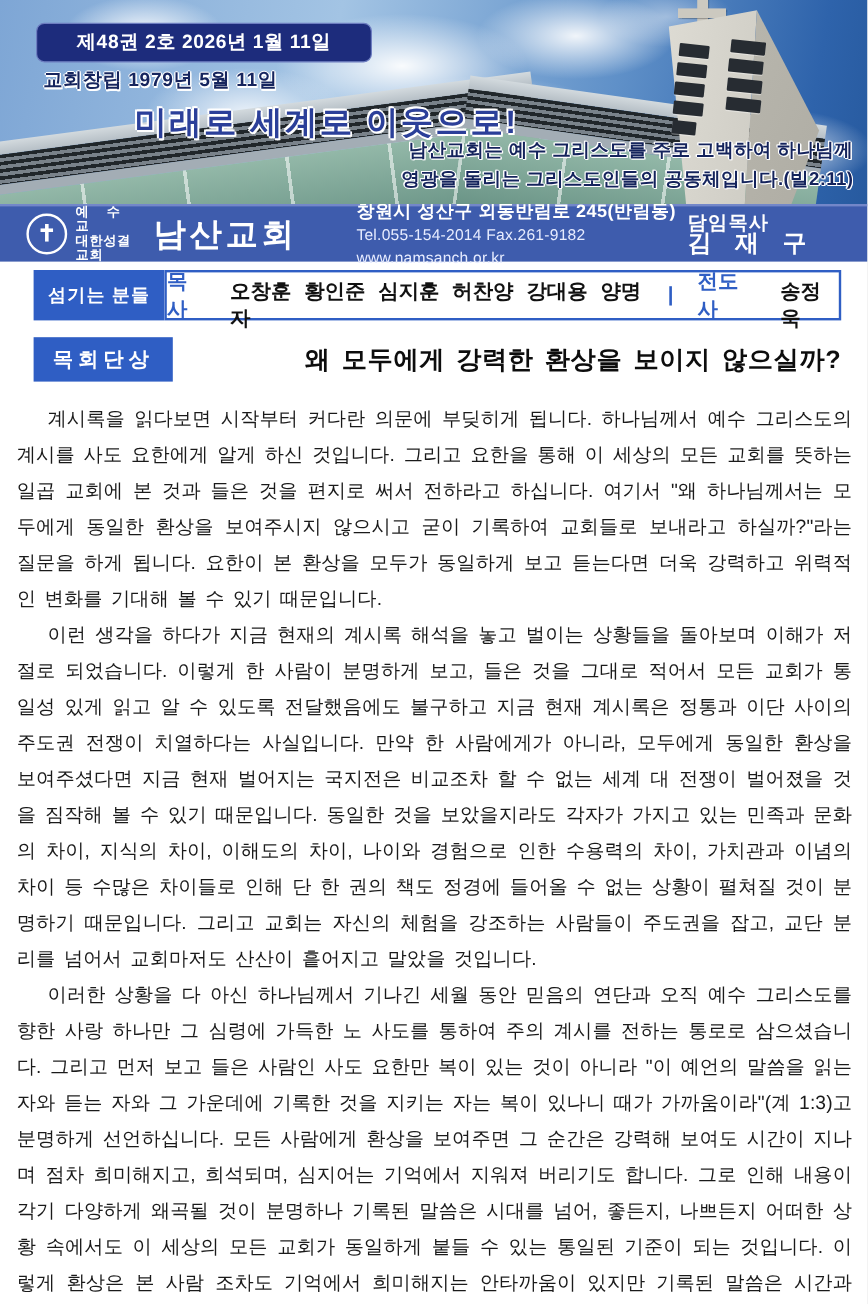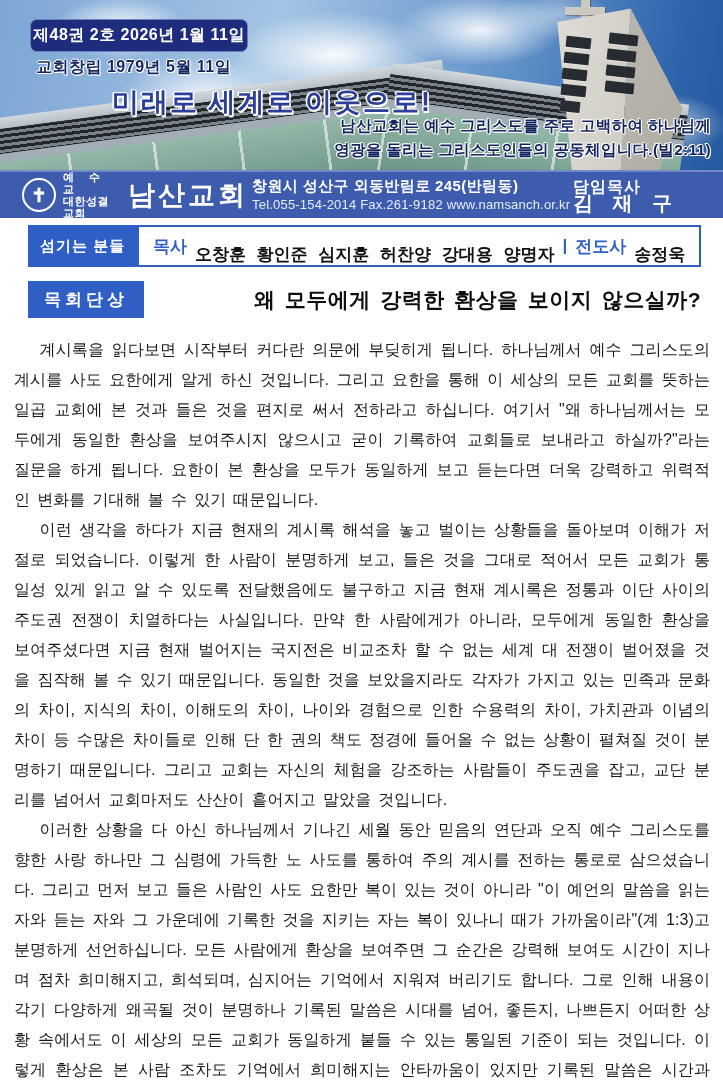--- a/index.html
+++ b/index.html
@@ -54,21 +54,21 @@
   .tower .cross-h { position:absolute; left:12px; top:7px;  width:40px; height:8px;  background:#ccc9c0; box-shadow:1px 1px 1px rgba(0,0,0,.25); }
   .tower .pl { position:absolute; width:25px; height:11px; background:#272c32; border-radius:1px; transform:rotate(6deg); box-shadow:0 1px 0 rgba(255,255,255,.35); }
   .pl.p1{left:13px;top:37px;} .pl.p2{left:11px;top:53px;} .pl.p3{left:9px;top:69px;}
   .pl.p4{left:8px;top:85px;}  .pl.p5{left:7px;top:101px;width:20px;}
   .pl.p6{left:56px;top:34px;width:29px;} .pl.p7{left:54px;top:50px;width:29px;}
   .pl.p8{left:53px;top:66px;width:29px;} .pl.p9{left:52px;top:82px;width:29px;}
 
   .hero-text { position:absolute; z-index:5; }
   .issue-badge {
     left:30px; top:19px; background:#1d2c7c; color:#fff;
-    font-size:16px; font-weight:bold; padding:5px 2px; border-radius:7px;
+    font-size:16px; font-weight:bold; padding:5px 33px; border-radius:7px;
     border:1px solid #6d7dc0; letter-spacing:0.5px;
   }
   .founded {
     left:36px; top:57px; color:#16255e; font-size:16px; font-weight:bold; letter-spacing:0.5px;
     text-shadow:1px 0 0 #fff,-1px 0 0 #fff,0 1px 0 #fff,0 -1px 0 #fff,1px 1px 0 #fff;
   }
   .slogan {
     left:112px; top:84px; color:#2b3f99; font-size:27px; font-weight:bold; letter-spacing:2px;
     text-shadow:1.5px 0 0 #fff,-1.5px 0 0 #fff,0 1.5px 0 #fff,0 -1.5px 0 #fff,1.5px 1.5px 0 #fff,-1.5px -1.5px 0 #fff;
   }
@@ -86,36 +86,36 @@
   .band-logo { display:flex; align-items:center; gap:7px; padding-left:22px; width:248px; }
   .emblem {
     width:34px; height:34px; border:2px solid #fff; border-radius:50%;
     display:flex; align-items:center; justify-content:center;
     font-size:19px; font-weight:bold; color:#fff; flex:none;
   }
   .denom { display:flex; flex-direction:column; line-height:12px; }
   .denom .d1 { font-size:11px; font-weight:bold; letter-spacing:6px; }
   .denom .d2 { font-size:11px; font-weight:bold; letter-spacing:0.5px; }
   .church-name { font-family:"DejaVu Serif", serif; font-size:27px; font-weight:bold; letter-spacing:3px; margin-left:2px; white-space:nowrap; }
-  .band-addr { flex:1; padding-left:4px; line-height:19px; }
+  .band-addr { flex:1; padding-left:4px; line-height:19px;margin-left:45px; }
   .band-addr .a1 { font-size:15px; font-weight:bold; letter-spacing:0.4px; }
   .band-addr .a2 { font-size:13px; color:#e7ecff; letter-spacing:0.2px; }
   .band-pastor { width:150px; text-align:left; padding-right:14px; line-height:17px; }
   .band-pastor .t { font-size:16px; font-weight:bold; letter-spacing:1px; }
   .band-pastor .n { font-size:20px; font-weight:bold; letter-spacing:7px; white-space:nowrap; }
 
   
   .servants { display:flex; margin:7px 22px 0 28px; height:42px; }
   .srv-badge {
     background:#2f5ec4; color:#fff; font-size:15px; font-weight:bold;
     display:flex; align-items:center; justify-content:center; padding:0 12px; letter-spacing:1px; flex:none;
   }
   .srv-box {
     flex:1; border:2px solid #2f5ec4; display:flex; align-items:center; justify-content:center;
-    gap:8px; font-size:17px; font-weight:bold; color:#111; background:#fff;
+    gap:20px; font-size:17px; font-weight:bold; color:#111; background:#fff;
   }
   .srv-box .role { color:#2f5ec4; }
   .srv-box .names { word-spacing:6px;margin-top:16px; }
   .srv-box .sep { color:#2f5ec4; font-weight:bold; }
 
   
   .column-row { display:flex; align-items:center; margin:14px 22px 0 28px; }
   .col-badge {
     background:#2f5ec4; color:#fff; font-size:17px; font-weight:bold;
     padding:7px 16px; letter-spacing:4px; flex:none;

